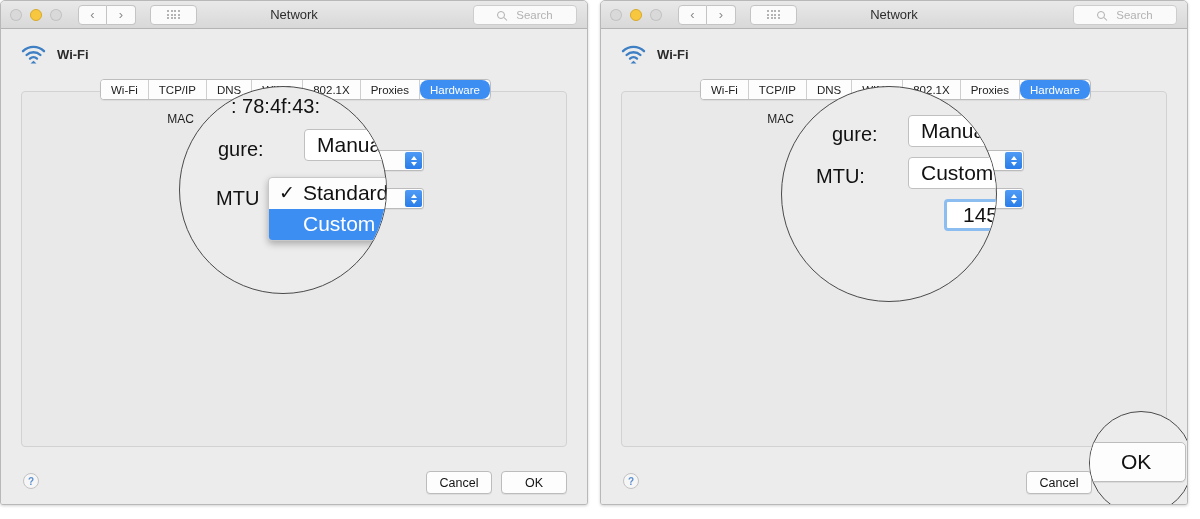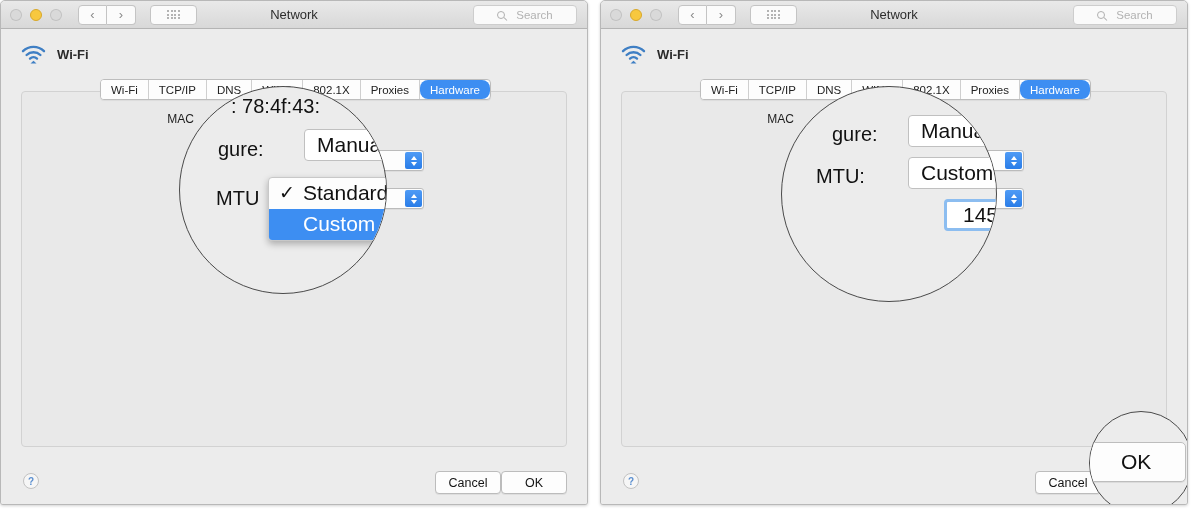--- a/index.html
+++ b/index.html
@@ -112,21 +112,21 @@
   .arrows .up { border-bottom: 4px solid #fff; }
   .arrows .dn { border-top: 4px solid #fff; }
 
   
   .helpbtn {
     position: absolute; left: 22px; bottom: 17px; width: 16px; height: 16px;
     border-radius: 50%; border: 1px solid #c2c2c2; background: #f6f6f6;
     color: #5b8fd0; font-size: 10px; font-weight: bold;
     display: flex; align-items: center; justify-content: center;
   }
-  .btnrow { position: absolute; right: 20px; bottom: 12px; display: flex; }
+  .btnrow { position: absolute; right: 20px; bottom: 12px; display: flex; gap: 9px; }
   .pushbtn {
     min-width: 66px; height: 23px; background: #fdfdfd;
     border: 1px solid #bcbcbc; border-radius: 4px;
     font-size: 12.5px; color: #141414;
     display: flex; align-items: center; justify-content: center;
     box-shadow: 0 1px 0 rgba(0,0,0,.06);
   }
 
   
   .loupe {

